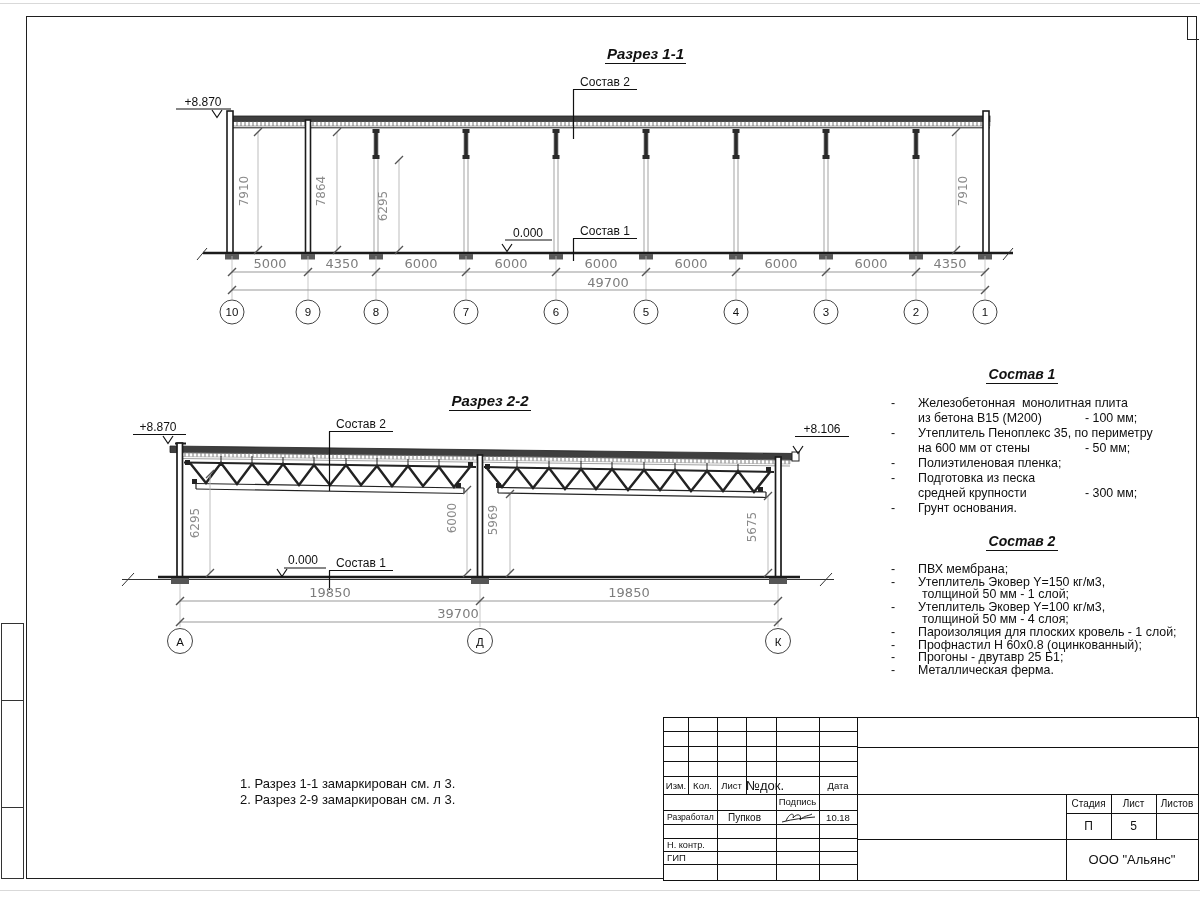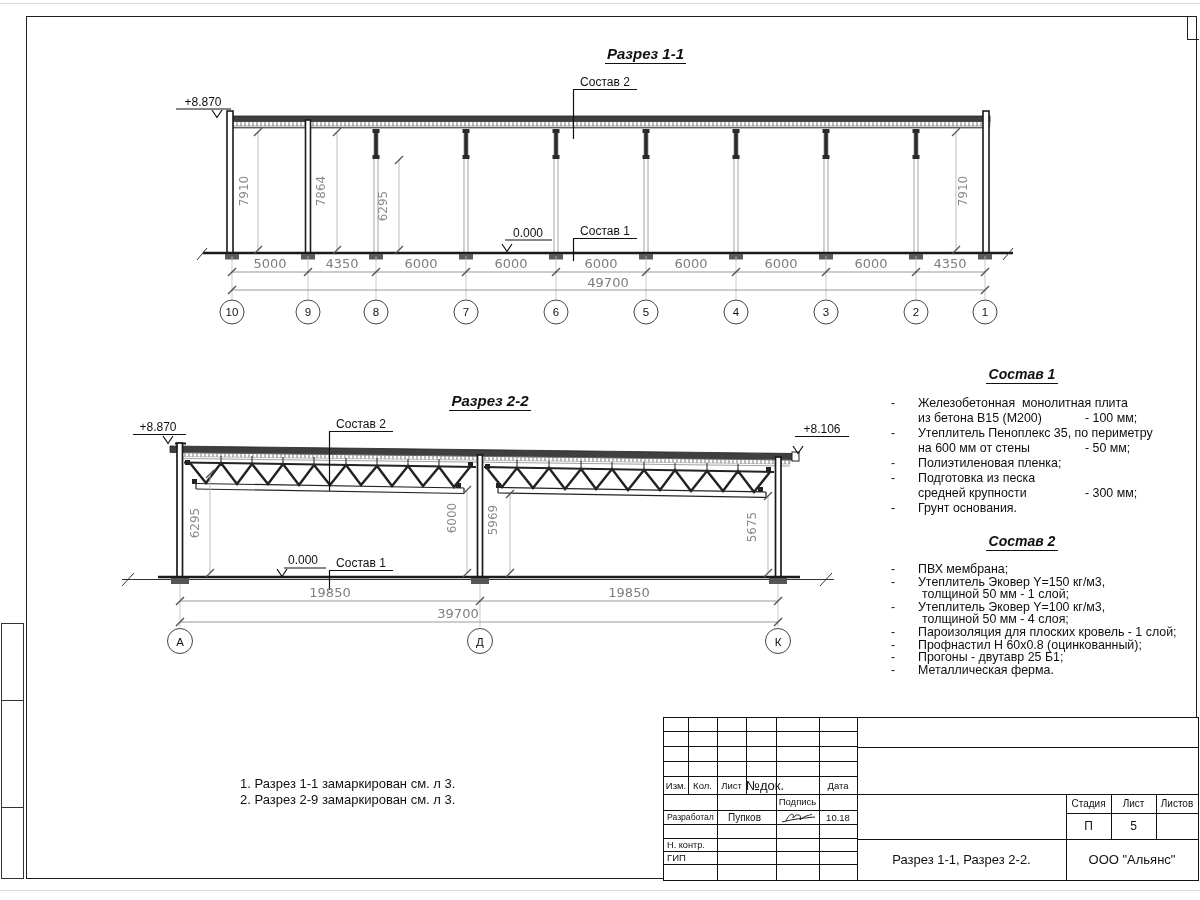--- a/index.html
+++ b/index.html
@@ -533,15 +533,14 @@
   <div class="tbt" style="left:155px;top:92px;width:38px;height:14px;font-size:9.5px;">10.18</div>
   <div class="tbl" style="left:3px;top:120px;width:50px;height:13px;font-size:9.2px;">Н. контр.</div>
   <div class="tbl" style="left:3px;top:133px;width:50px;height:13px;font-size:9.5px;">ГИП</div>
 
   <div class="tbt" style="left:402px;top:76px;width:45px;height:19px;font-size:10px;">Стадия</div>
   <div class="tbt" style="left:447px;top:76px;width:45px;height:19px;font-size:10px;">Лист</div>
   <div class="tbt" style="left:492px;top:76px;width:42px;height:19px;font-size:10px;">Листов</div>
   <div class="tbt" style="left:402px;top:95px;width:45px;height:26px;font-size:12px;">П</div>
   <div class="tbt" style="left:447px;top:95px;width:45px;height:26px;font-size:12px;">5</div>
 
-  <div class="tbt" style="left:193px;top:121px;width:209px;height:41px;font-size:13px;">Разрез 1-1, Разрез 2-2.</div>
   <div class="tbt" style="left:402px;top:121px;width:132px;height:41px;font-size:13px;">ООО "Альянс"</div>
 </div>
 
 </body></html>

